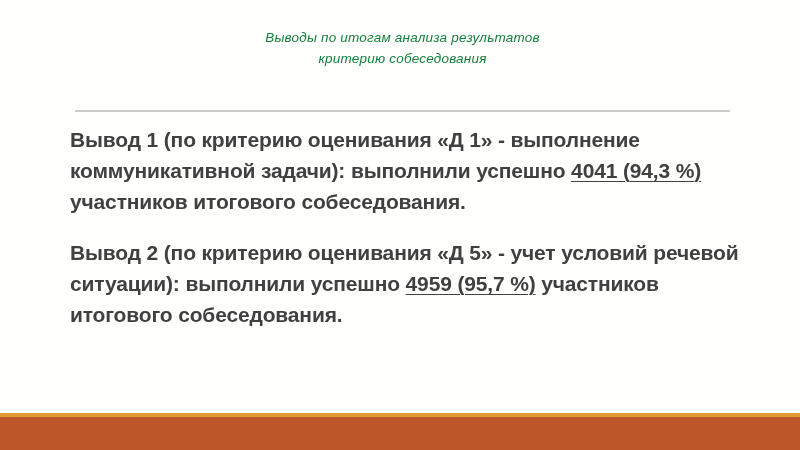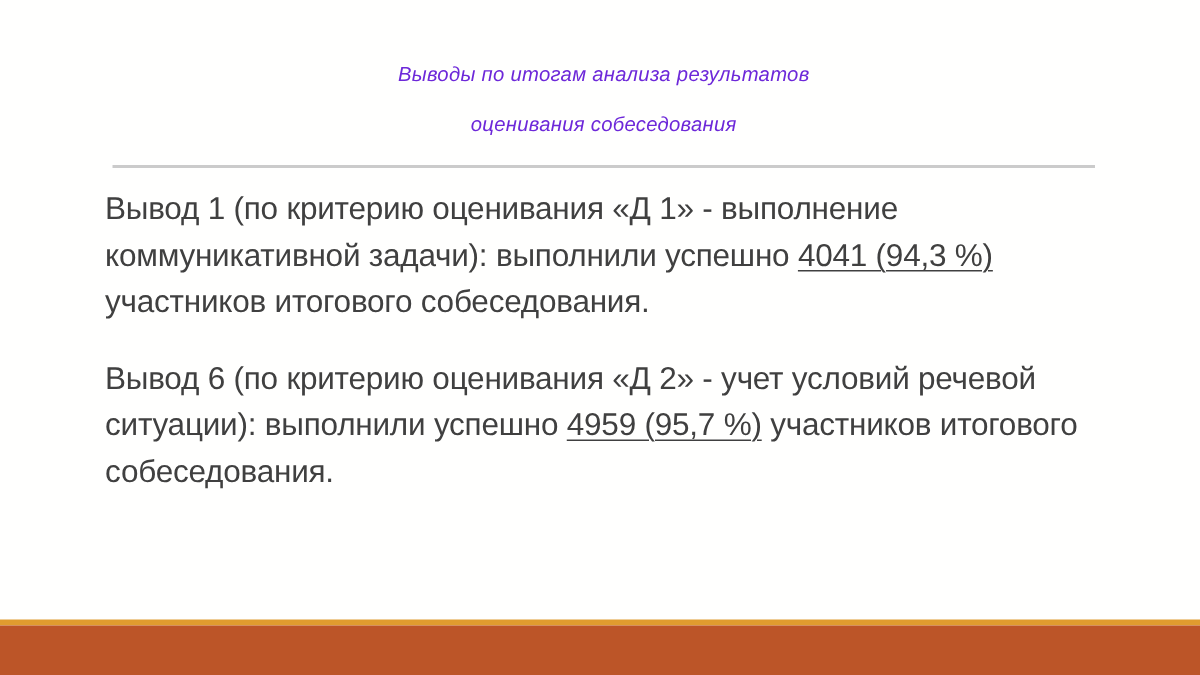--- a/index.html
+++ b/index.html
@@ -32,23 +32,22 @@
     width: 655px;
     text-align: center;
   }
   .title-line {
     font-family: "Liberation Sans", sans-serif;
     font-style: italic;
     font-weight: 400;
     font-size: 13.5px;
     line-height: 21px;
     letter-spacing: 0.2px;
-    color: #6d28d9;
+    color: #15803d;
     white-space: nowrap;
-    margin-top: 12px;
   }
 
   
   .divider {
     position: absolute;
     left: 75px;
     top: 110px;
     width: 655px;
     height: 2px;
     background: #cbcbcb;
@@ -56,21 +55,21 @@
 
   
   .body-block {
     position: absolute;
     left: 70px;
     top: 124px;
     width: 672px;
   }
   .para {
     font-family: "Liberation Sans", sans-serif;
-    font-weight: 400;
+    font-weight: 700;
     font-size: 21px;
     line-height: 31px;
     color: #404040;
     margin: 0;
     text-align: left;
     letter-spacing: -0.15px;
   }
   .para + .para {
     margin-top: 20px;
   }
@@ -98,29 +97,29 @@
     background: #bc5528;
   }
 </style>
 </head>
 <body>
 
 <div class="slide">
 
   <div class="title-block">
     <div class="title-line">Выводы по итогам анализа результатов</div>
-    <div class="title-line">оценивания собеседования</div>
+    <div class="title-line">критерию собеседования</div>
   </div>
 
   <div class="divider"></div>
 
   <div class="body-block">
 
     <p class="para"><span>Вывод 1 (по критерию оценивания «Д 1» - выполнение коммуникативной задачи): выполнили успешно </span><span class="u">4041 (94,3 %)</span><span> участников итогового собеседования.</span></p>
 
-    <p class="para"><span>Вывод 6 (по критерию оценивания «Д 2» - учет условий речевой ситуации): выполнили успешно </span><span class="u">4959 (95,7 %)</span><span> участников итогового собеседования.</span></p>
+    <p class="para"><span>Вывод 2 (по критерию оценивания «Д 5» - учет условий речевой ситуации): выполнили успешно </span><span class="u">4959 (95,7 %)</span><span> участников итогового собеседования.</span></p>
 
   </div>
 
   <div class="band-gold"></div>
   <div class="band-rust"></div>
 
 </div>
 
 </body></html>

